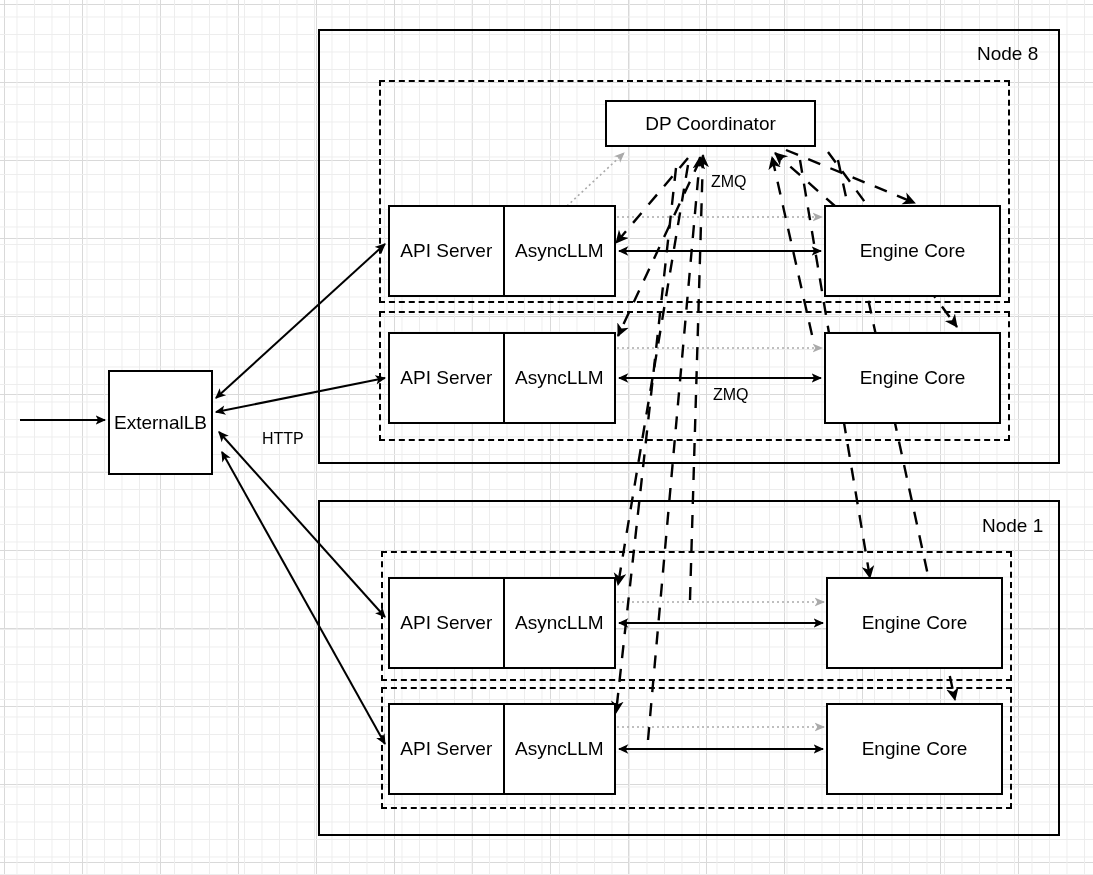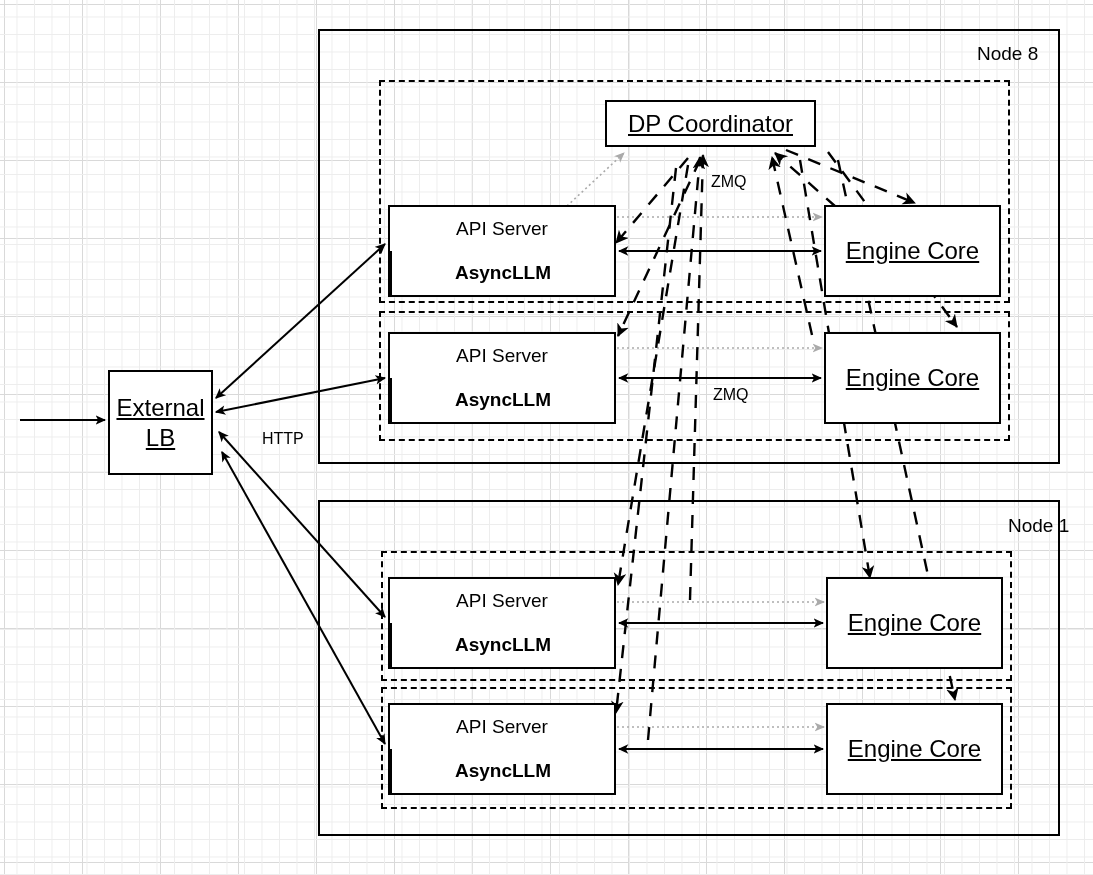--- a/index.html
+++ b/index.html
@@ -48,50 +48,48 @@
     border: 2.5px dashed #000;
     box-sizing: border-box;
     background: transparent;
   }
   .unit {
     position: absolute;
     border: 2px solid #000;
     box-sizing: border-box;
     background: #fff;
     display: flex;
-    flex-direction: column;
+    flex-direction: row;
     align-items: stretch;
   }
   .unit .cell {
     flex: 1 1 auto;
     display: flex;
     align-items: center;
     justify-content: center;
     font-size: 19px;
     color: #000;
     white-space: nowrap;
     box-sizing: border-box;
   }
   .unit .cell.right {
     border-left: 2px solid #000;
-    font-weight: bold;
   }
   .simple-box {
     position: absolute;
     border: 2px solid #000;
     box-sizing: border-box;
     background: #fff;
     display: flex;
     align-items: center;
     justify-content: center;
     text-align: right;
-    font-size: 24px;
+    font-size: 19px;
     color: #000;
     line-height: 1.25;
-    text-decoration: underline;
   }
   .edge-label {
     position: absolute;
     font-size: 16px;
     color: #000;
     background: transparent;
     white-space: nowrap;
   }
 </style>
 </head>
@@ -183,40 +181,40 @@
 
   <div class="simple-box" style="left:824px; top:332px; width:177px; height:92px;">Engine Core</div>
 
   <div class="simple-box" style="left:605px; top:100px; width:211px; height:47px;">DP Coordinator</div>
 
   <div class="edge-label" style="left:711px; top:173px;">ZMQ</div>
 
   <div class="edge-label" style="left:713px; top:386px;">ZMQ</div>
 
   <div class="node-box" style="left:318px; top:500px; width:742px; height:336px;"></div>
-  <div class="node-label" style="left:1008px; top:515px;">Node 1</div>
+  <div class="node-label" style="left:982px; top:515px;">Node 1</div>
 
   <div class="group-box" style="left:381px; top:551px; width:631px; height:130px;"></div>
 
   <div class="unit" style="left:388px; top:577px; width:228px; height:92px;">
     <span class="cell left">API Server</span>
     <span class="cell right">AsyncLLM</span>
   </div>
 
   <div class="simple-box" style="left:826px; top:577px; width:177px; height:92px;">Engine Core</div>
 
   <div class="group-box" style="left:381px; top:687px; width:631px; height:122px;"></div>
 
   <div class="unit" style="left:388px; top:703px; width:228px; height:92px;">
     <span class="cell left">API Server</span>
     <span class="cell right">AsyncLLM</span>
   </div>
 
   <div class="simple-box" style="left:826px; top:703px; width:177px; height:92px;">Engine Core</div>
 
-  <div class="simple-box" style="left:108px; top:370px; width:105px; height:105px; flex-direction:column;">
+  <div class="simple-box" style="left:108px; top:370px; width:105px; height:105px; ">
     <span>External</span>
     <span>LB</span>
   </div>
 
   <div class="edge-label" style="left:262px; top:430px;">HTTP</div>
 
 </div>
 
 </body></html>

